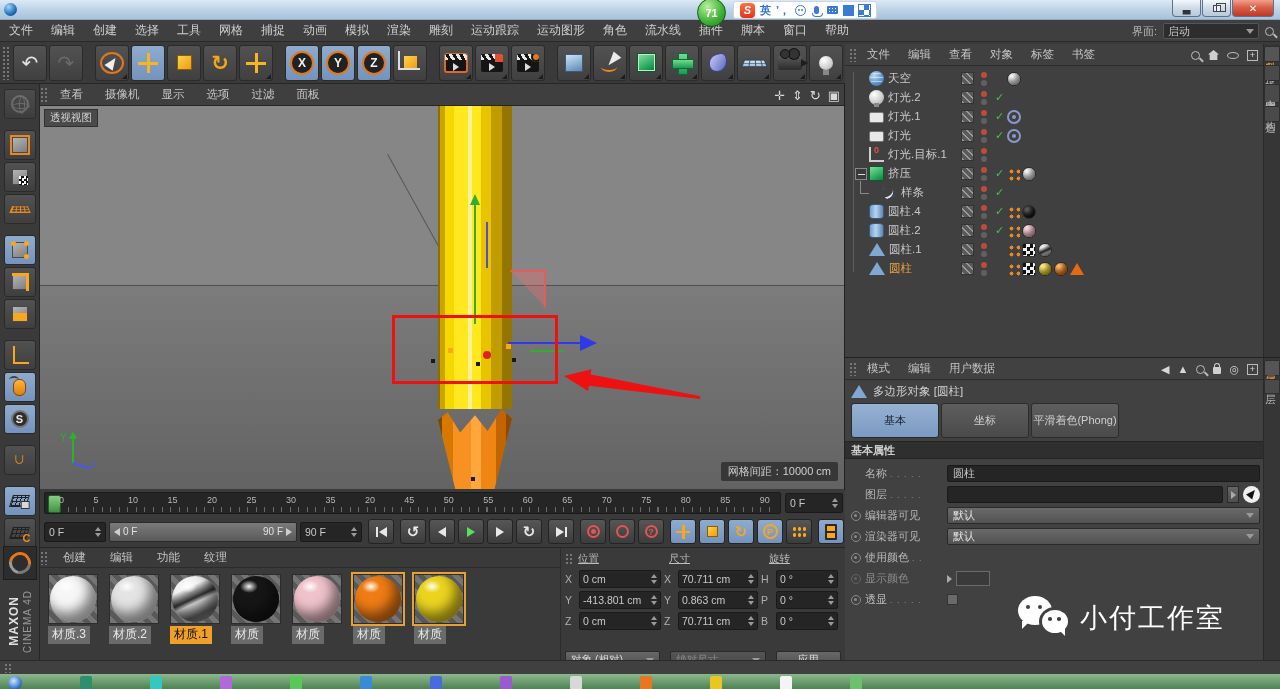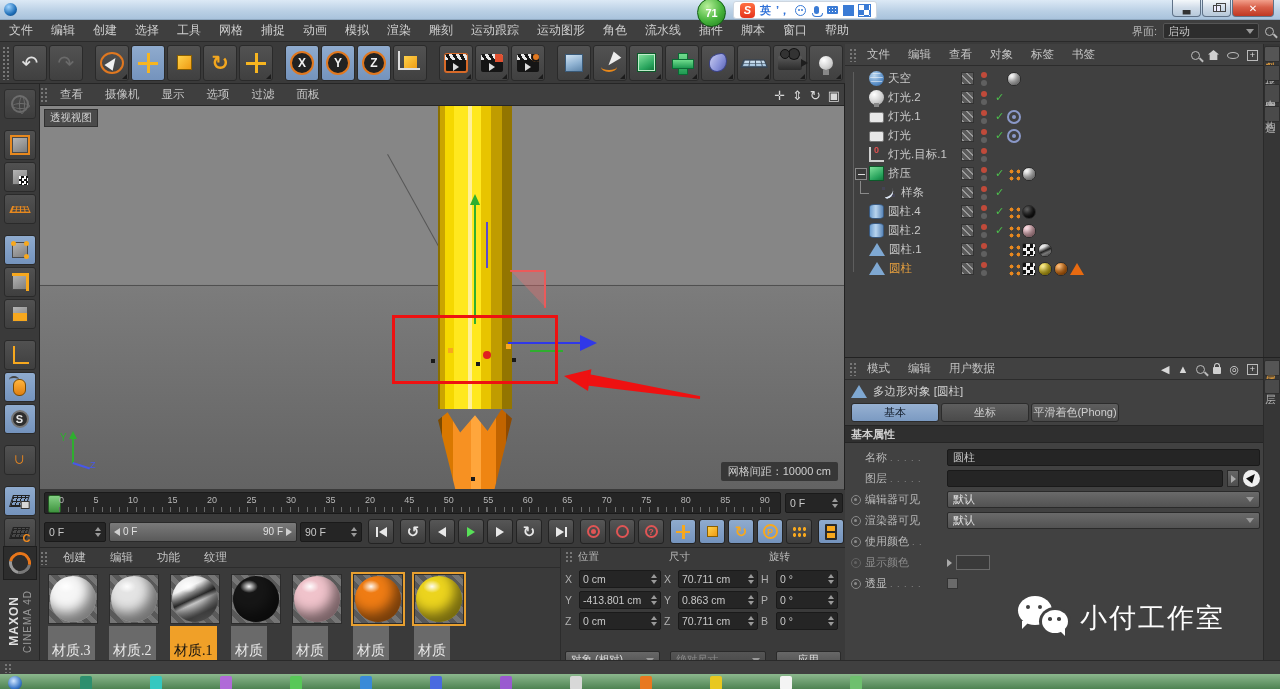--- a/index.html
+++ b/index.html
@@ -270,25 +270,25 @@
   .mat-row { display:flex; gap:9px; padding:6px 0 0 8px; }
   .mat-item { width:52px; flex:none; }
   .mat-thumb { width:50px; height:50px; position:relative; border:1px solid #2c2c2c;
     background:repeating-linear-gradient(45deg,#757575 0 5px,#595959 5px 10px); }
   .mat-thumb.border_selected { outline:2px solid #e8a030; }
   .mat-thumb i { position:absolute; inset:1px; border-radius:50%; background:var(--c,#888);
     box-shadow:inset -7px -9px 12px rgba(0,0,0,.5); }
   .mat-thumb i::after { content:""; position:absolute; left:16%; top:8%; width:38%; height:30%; border-radius:50%;
     background:radial-gradient(rgba(255,255,255,.95),rgba(255,255,255,0) 70%); }
   .mat-thumb.chrome i { background:linear-gradient(155deg,#f4f4f4 0 28%,#8a8a8a 38%,#2e2e2e 48%,#cfcfcf 56%,#6a6a6a 76%,#bdbdbd 100%); }
-  .mat-label { margin-top:2px; display:inline-block; background:#6a6a6a; color:#e8e8e8; font-size:14px; padding:16px 4px 1px;font-family:Liberation Serif, serif; }
+  .mat-label { margin-top:2px; display:inline-block; background:#6a6a6a; color:#e8e8e8; font-size:12px; padding:0 4px 1px; }
   .mat-label.label_selected { background:#f0a028; color:#111; }
   .coords { position:absolute; left:560px; top:548px; width:285px; height:112px; background:#3a3a3a;
     border-left:1px solid #2c2c2c; padding:2px 4px 0 4px; font-size:10.5px; }
-  .coord-head { display:flex; align-items:flex-start; height:18px; color:#bdbdbd; }
+  .coord-head { display:flex; align-items:center; height:18px; color:#bdbdbd;text-decoration:underline; }
   .coord-head .h1 { width:104px; display:flex; gap:5px; align-items:center; }
   .coord-head .h2 { width:100px; }
   .coord-head .h3 { width:70px; }
   .coord-grid { display:grid; grid-template-columns:11px 82px 11px 80px 12px 62px; grid-auto-rows:21px; align-items:center; column-gap:3px; color:#b0b0b0; }
   .cfield { height:18px; background:#252525; border:1px solid #1a1a1a; border-radius:2px; color:#c8c8c8;
     display:flex; align-items:center; justify-content:space-between; padding:0 3px; font-size:10.5px; }
   .coord-foot { display:flex; gap:10px; margin-top:20px; }
   .cdrop { height:18px; background:linear-gradient(#676767,#4e4e4e); border:1px solid #2a2a2a; border-radius:2px;
     color:#ddd; font-size:10.5px; display:flex; align-items:center; justify-content:space-between; padding:0 5px; }
   .cdrop.dim { color:#8a8a8a; background:linear-gradient(#555,#464646); }
@@ -367,21 +367,21 @@
   .am-menu ul { list-style:none; display:flex; }
   .am-menu li { font-size:11.5px; color:#c4c4c4; padding:0 9px; }
   .am-icons { position:absolute; right:22px; top:0; height:22px; display:flex; align-items:center; gap:8px; color:#d8d8d8; }
   .am-ico { font-size:11px; line-height:1; }
   .hm-lock { width:8px; height:7px; background:#cfcfcf; position:relative; margin-top:3px; border-radius:1px; }
   .hm-lock::before { content:""; position:absolute; left:1px; top:-4px; width:4px; height:4px; border:1.5px solid #cfcfcf; border-bottom:none; border-radius:3px 3px 0 0; }
   .am-title { height:22px; display:flex; align-items:center; gap:6px; padding-left:6px; }
   .am-obj-icon { width:0; height:0; border-left:8px solid transparent; border-right:8px solid transparent; border-bottom:13px solid #7fa8d2; position:relative; }
   .am-title span.t { font-size:11.5px; color:#d0d0d0; }
   .am-tabs { display:flex; gap:2px; padding:1px 6px 3px 6px; }
-  .am-tab { flex:none; width:88px; height:19px; background:linear-gradient(#5e5e5e,#4a4a4a); border:1px solid #2c2c2c;
+  .am-tab { flex:none; width:88px; height:35px; background:linear-gradient(#5e5e5e,#4a4a4a); border:1px solid #2c2c2c;
     border-radius:3px; color:#cfcfcf; font-size:11px; display:flex; align-items:center; justify-content:center; }
   .am-tab.active { background:linear-gradient(#97b1d2,#7b9ac2); color:#16202e; }
   .am-section { height:18px; background:#2f2f2f; color:#cfcfcf; font-size:11px; font-weight:bold;
     display:flex; align-items:center; padding-left:6px; border-top:1px solid #252525; border-bottom:1px solid #252525; }
   .am-rows { padding:4px 20px 0 6px; }
   .am-row { display:flex; align-items:center; height:21px; gap:4px; }
   .am-circ { width:10px; height:10px; border-radius:50%; border:1.5px solid #8a8a8a; flex:none; position:relative; }
   .am-circ::after { content:""; position:absolute; left:2px; top:2px; width:3px; height:3px; border-radius:50%; background:#8a8a8a; }
   .am-circ.dim { opacity:.45; }
   .am-circ.none { border-color:transparent; } .am-circ.none::after { display:none; }

